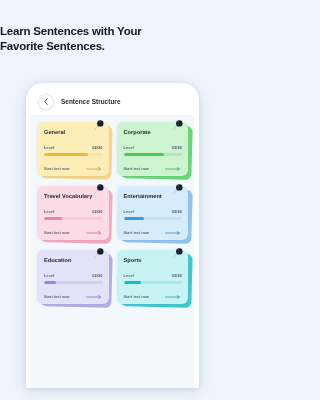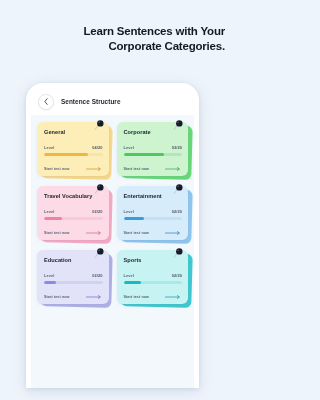--- a/index.html
+++ b/index.html
@@ -14,21 +14,21 @@
     font-family: "Liberation Sans", sans-serif;
     position: relative;
   }
 
   
   .headline {
     position: absolute;
     top: 24px;
     left: 0;
     width: 225px;
-    text-align: right;
+    text-align: left;
     font-size: 11.5px;
     font-weight: 700;
     line-height: 15px;
     color: #141a23;
     letter-spacing: -0.2px;
   }
   .headline-line { display: block; }
 
   
   .phone {
@@ -174,21 +174,21 @@
     width: 11px;
     height: 12px;
     pointer-events: none;
   }
 </style>
 </head>
 <body>
 
 <div class="headline">
   <span class="headline-line">Learn Sentences with Your</span>
-  <span class="headline-line">Corporate Categories.</span>
+  <span class="headline-line">Favorite Sentences.</span>
 </div>
 
 <div class="phone">
   <div class="screen">
 
     <div class="appbar">
       <div class="back-btn">
         <svg width="4" height="7" viewBox="0 0 4 7">
           <path d="M3.2 0.6 L0.8 3.5 L3.2 6.4" fill="none" stroke="#343c48" stroke-width="0.85" stroke-linecap="round" stroke-linejoin="round"></path>
         </svg>

